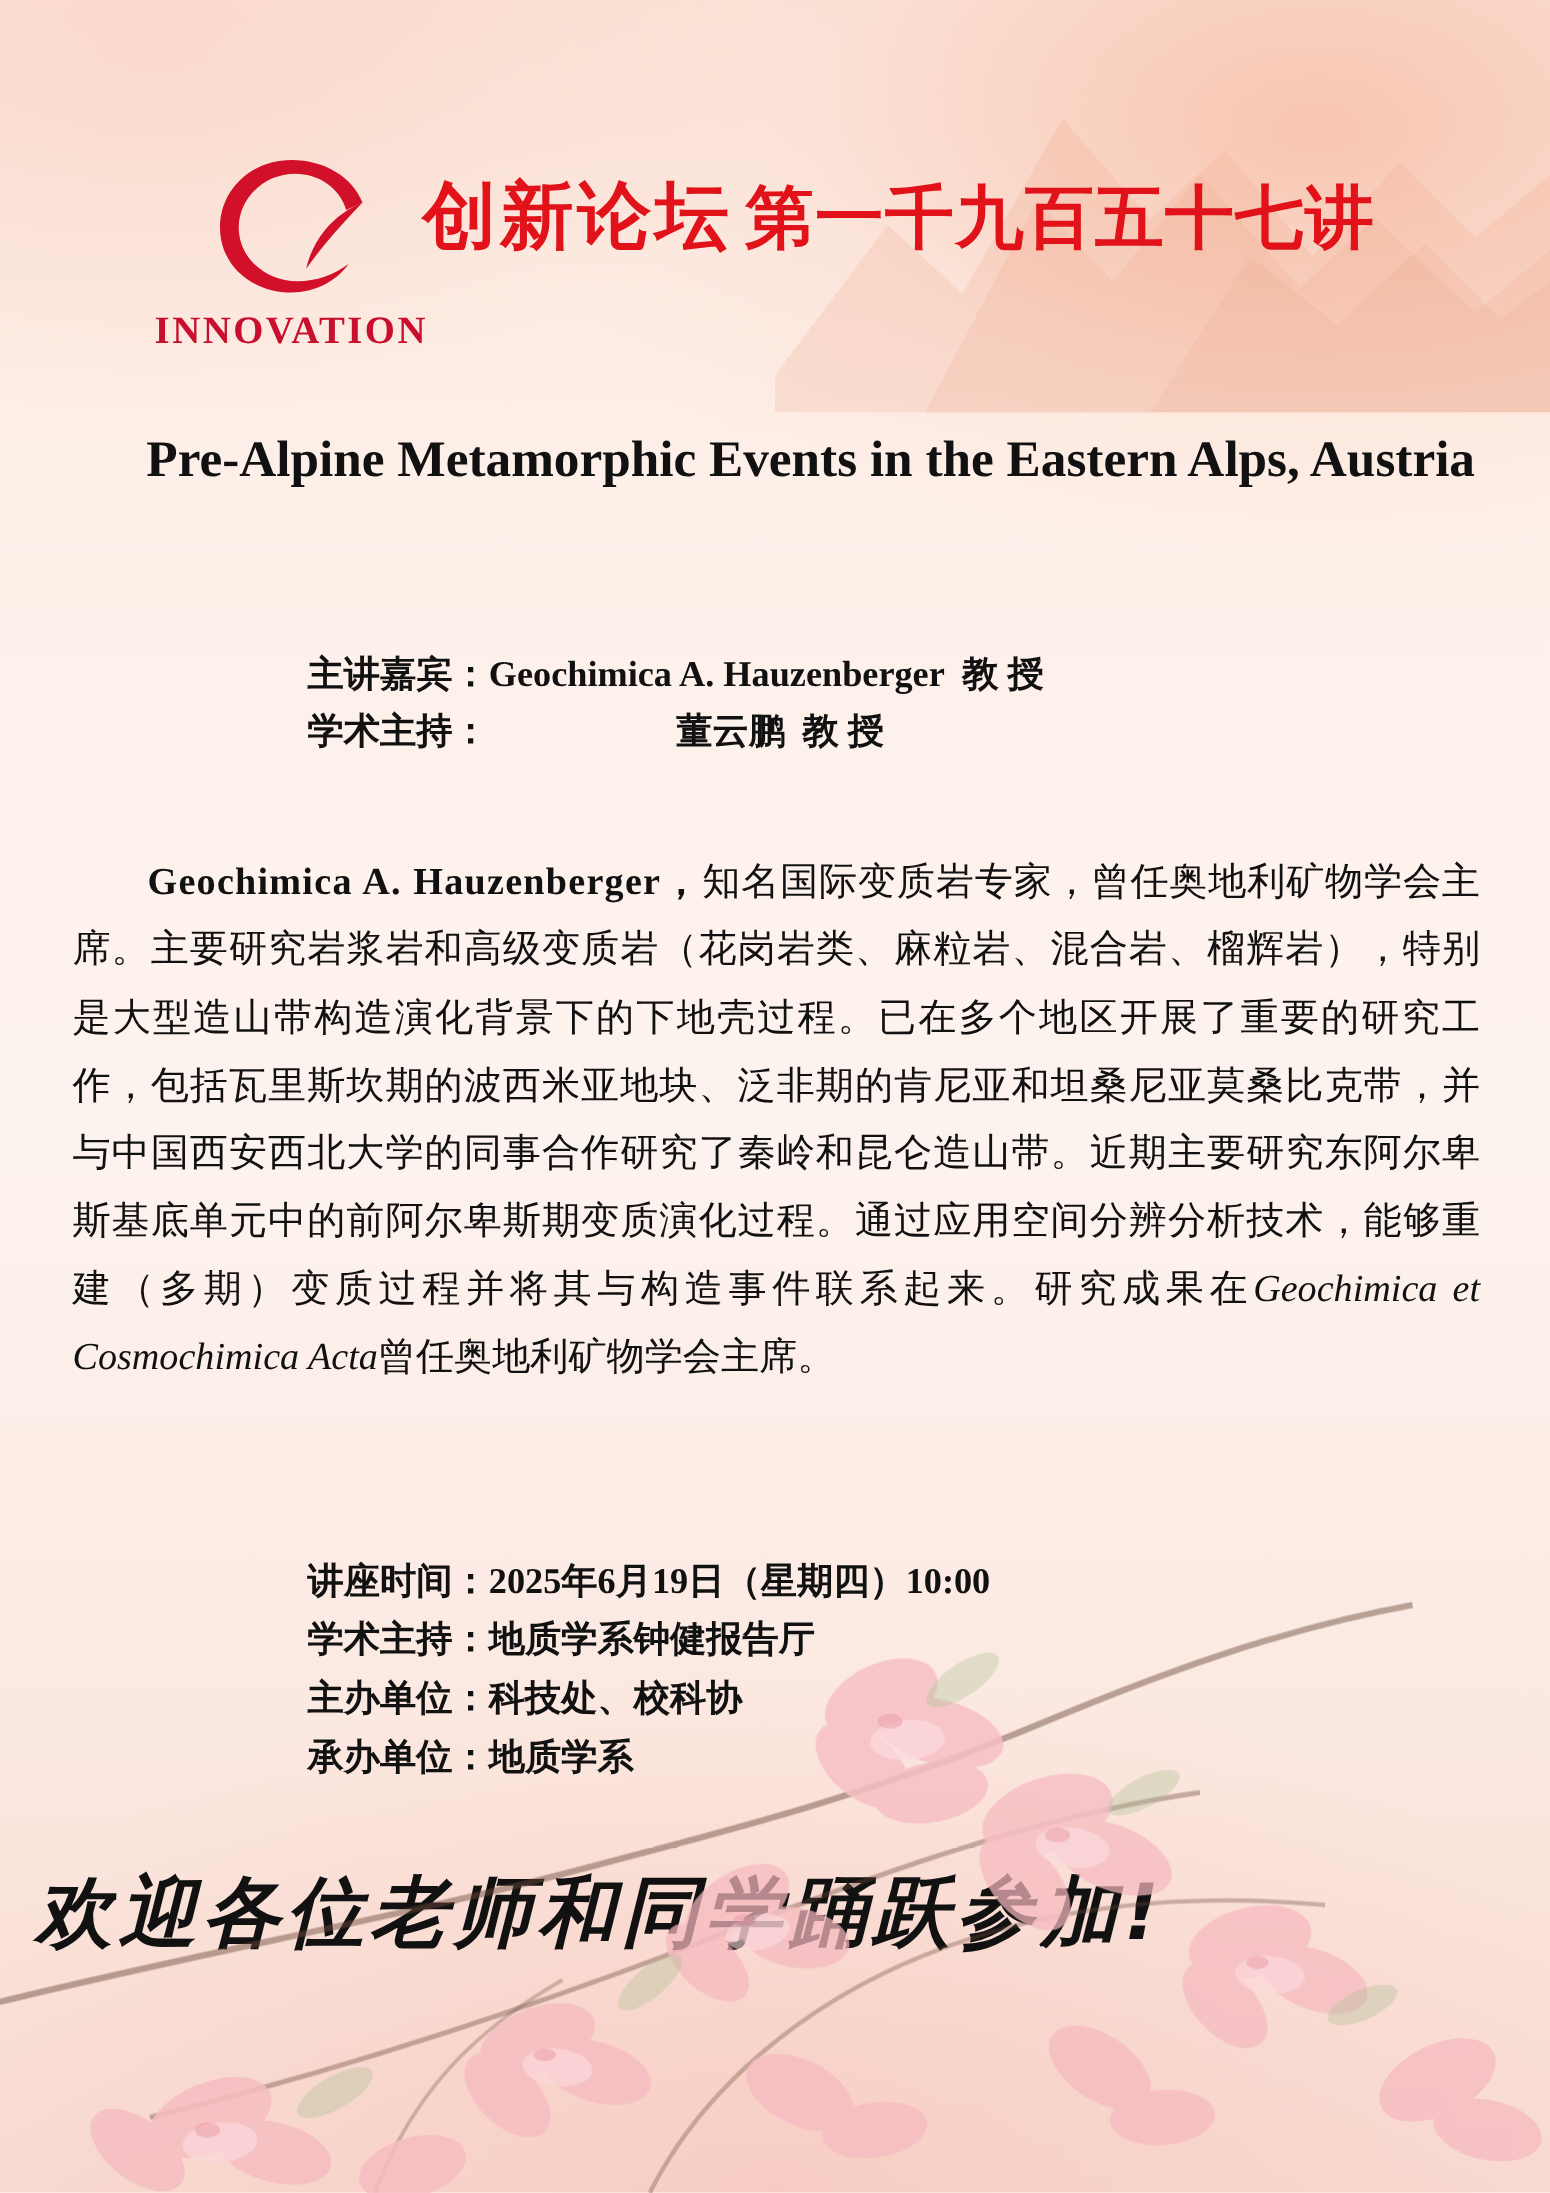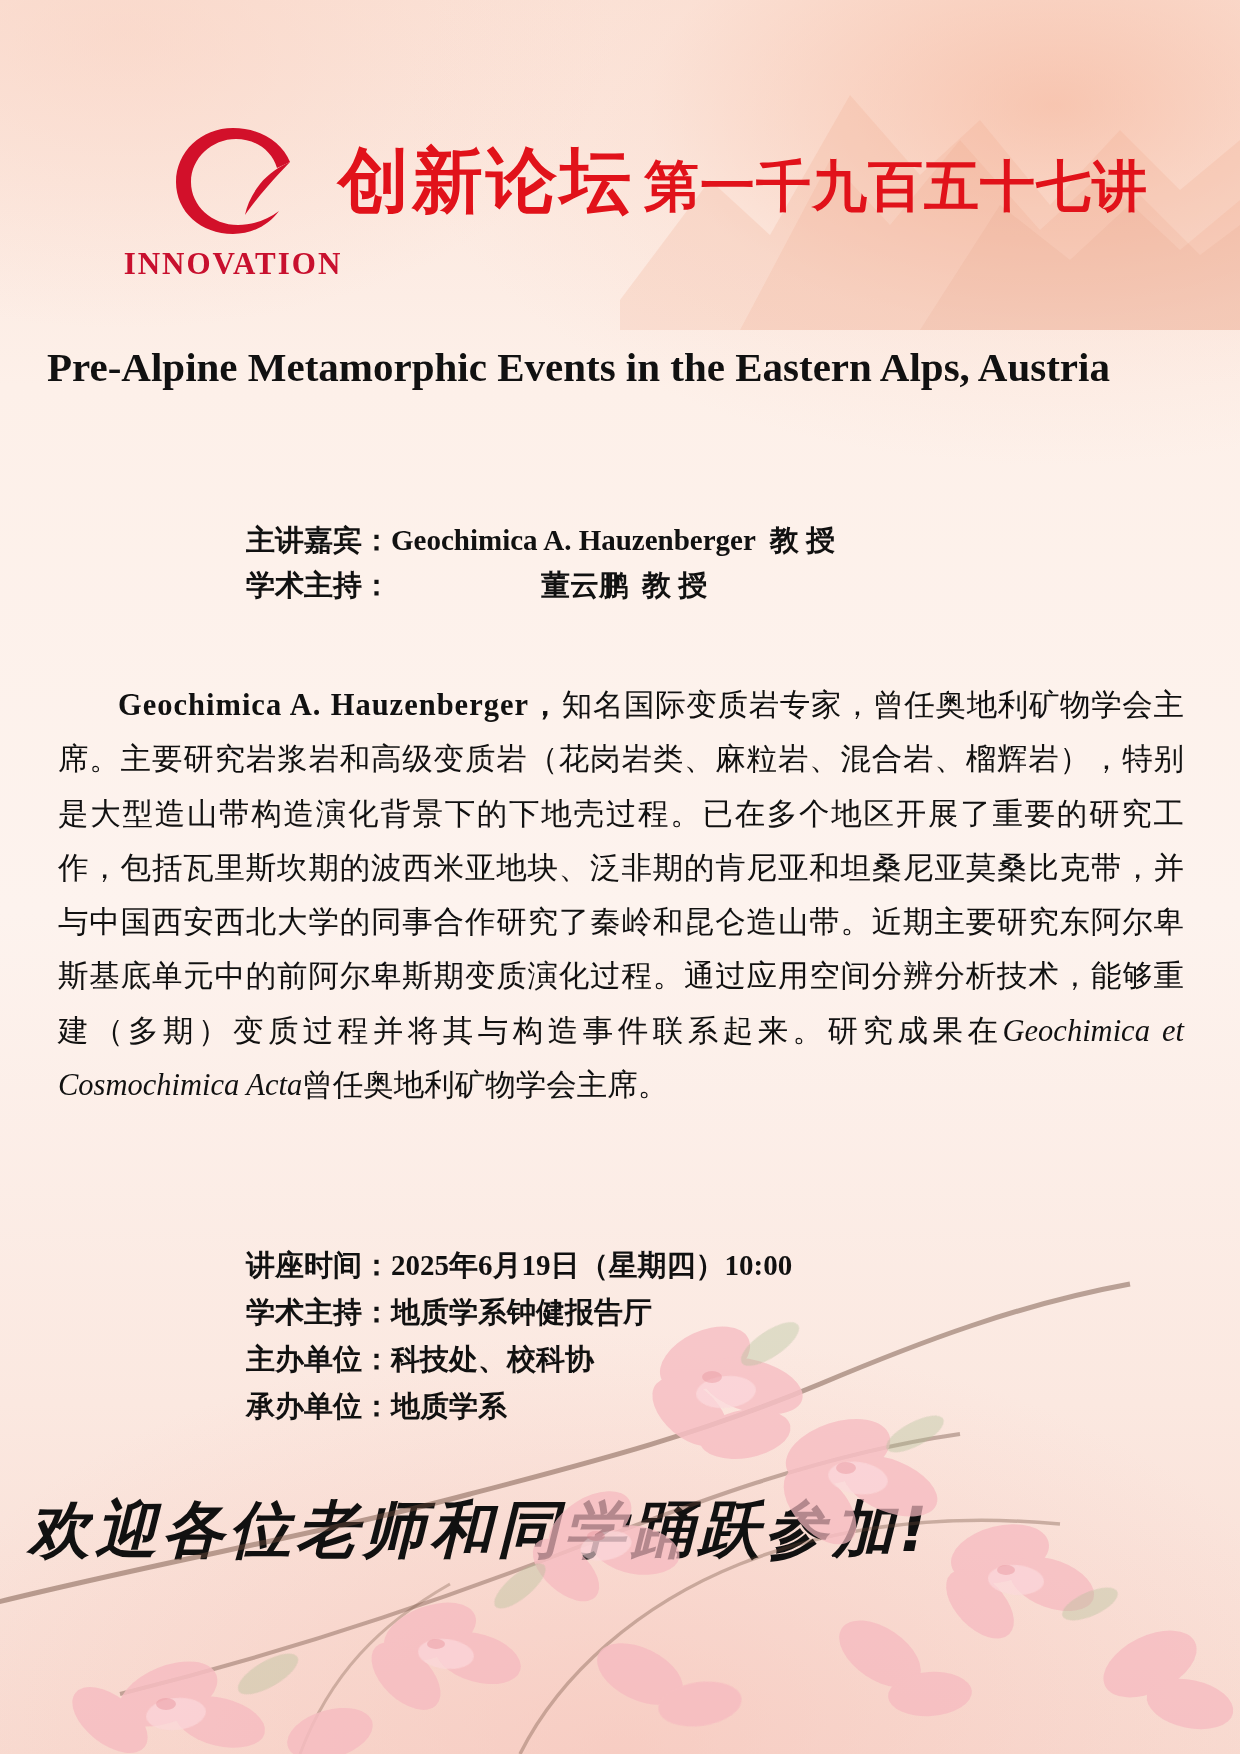--- a/index.html
+++ b/index.html
@@ -71,43 +71,43 @@
     letter-spacing: 2px;
     font-family: "Liberation Serif", serif;
   }
   .header-titles {
     display: flex;
     align-items: baseline;
     margin-top: 26px;
   }
   .forum-title {
     color: #e1121a;
-    font-size: 71px;
+    font-size: 59px;
     font-weight: bold;
     letter-spacing: 3px;
     font-family: Liberation Mono, monospace;
     white-space: nowrap;
   }
   .forum-issue {
     color: #e1121a;
     font-size: 55px;
     font-weight: bold;
     margin-left: 10px;
     letter-spacing: 1px;
     font-family: "DejaVu Sans", sans-serif;
     white-space: nowrap;
   }
 
   
   .talk-title {
     position: absolute;
     top: 340px;
-    left: 47px;
+    left: 60px;
     width: 1120px;
-    text-align: left;
+    text-align: right;
     font-size: 41px;
     font-weight: bold;
     line-height: 1.35;
     color: #111;
     font-family: "Liberation Serif", serif;
   }
 
   
   .people {
     position: absolute;

